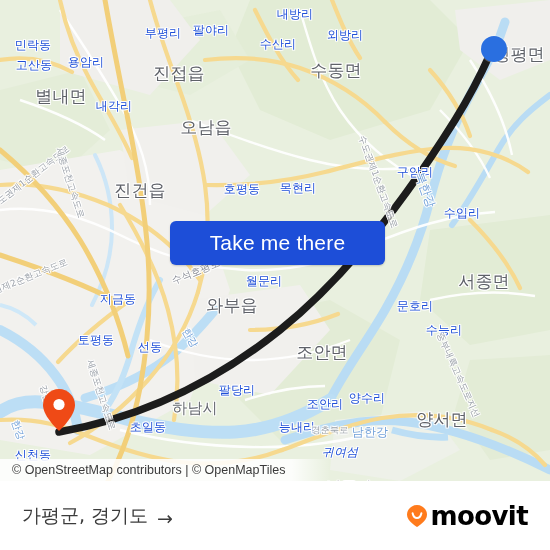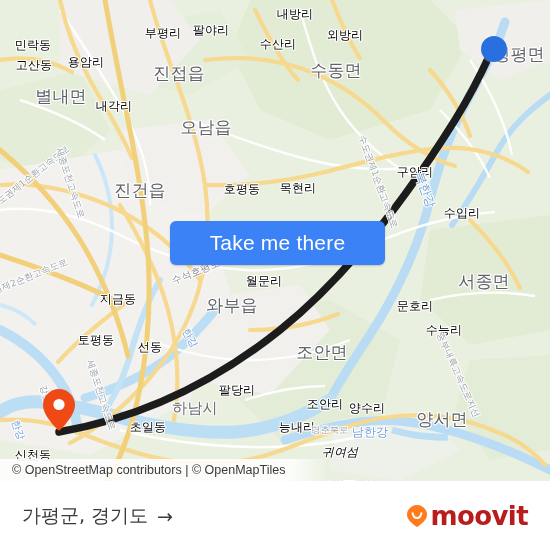--- a/index.html
+++ b/index.html
@@ -29,21 +29,21 @@
     text-shadow:
       1px 0 0 rgba(255,255,255,.85), -1px 0 0 rgba(255,255,255,.85),
       0 1px 0 rgba(255,255,255,.85), 0 -1px 0 rgba(255,255,255,.85),
       1px 1px 0 rgba(255,255,255,.85), -1px -1px 0 rgba(255,255,255,.85),
       1px -1px 0 rgba(255,255,255,.85), -1px 1px 0 rgba(255,255,255,.85);
     transform:translate(-50%,-50%);
     pointer-events:none;
     letter-spacing:.2px;
   }
   .lbl.sz-s{font-size:10px;color:#8d9099;}
-  .lbl.sz-m{font-size:12px;color:#000000;}
+  .lbl.sz-m{font-size:12px;color:#1d4ed8;}
   .lbl.sz-l{font-size:15px;color:#65686f;}
   .lbl.sz-xl{font-size:17px;color:#5e6168;}
   .lbl.water{color:#6f9fd8;}
   .lbl.road{color:#9aa0a8;font-size:9px;}
 
   
   .marker-origin{
     position:absolute;width:26px;height:26px;border-radius:50%;
     background:#2a6fe0;
     transform:translate(-50%,-50%);
@@ -51,21 +51,21 @@
   }
   .marker-dest{
     position:absolute;
     transform:translate(-50%,-100%);
   }
 
   
   .cta{
     position:absolute;
     left:170px;top:221px;width:215px;height:44px;
-    background:#3b82f6;
+    background:#1d4ed8;
     border-radius:6px;
     border:none;
     color:#ffffff;
     font-size:21px;
     font-family:"Liberation Sans","DejaVu Sans",sans-serif;
     letter-spacing:.2px;
     cursor:pointer;
     display:flex;align-items:center;justify-content:center;
     box-shadow:0 1px 2px rgba(0,0,0,.18);
     padding:0;
@@ -86,29 +86,29 @@
 
   
   .footer{
     position:absolute;left:0;top:481px;width:550px;height:69px;
     background:#ffffff;
     display:flex;align-items:center;justify-content:space-between;
     padding:0 22px 0 22px;
     box-sizing:border-box;
   }
   .trip{
-    display:flex;align-items:center;gap:9px;
+    display:flex;align-items:flex-end;gap:9px;
     font-size:19px;color:#3b3b3b;
     font-family:"DejaVu Sans","Liberation Sans",sans-serif;
     white-space:nowrap;
   }
   .trip .arrow{font-size:19px;color:#3b3b3b;}
   .brand{display:flex;align-items:center;gap:2px;}
   .brand-word{
-    font-size:26px;font-weight:bold;color:#b91c1c;letter-spacing:-0.6px;
+    font-size:26px;font-weight:bold;color:#000000;letter-spacing:-0.6px;
     font-family:"DejaVu Sans","Liberation Sans",sans-serif;
     line-height:1;
   }
 </style>
 </head>
 <body>
 
 <div id="app">
 
   <div class="map">
@@ -227,21 +227,21 @@
         <div class="lbl sz-s" style="left: 196px; top: 272px; transform: translate(-50%, -50%) rotate(-22deg);">수석호평로</div>
         <div class="lbl sz-xl" style="left: 232px; top: 305px;">와부읍</div>
         <div class="lbl sz-m" style="left: 118px; top: 299px;">지금동</div>
         <div class="lbl sz-m" style="left: 96px; top: 340px;">토평동</div>
         <div class="lbl sz-m" style="left: 150px; top: 347px;">선동</div>
         <div class="lbl sz-xl" style="left: 322px; top: 352px;">조안면</div>
         <div class="lbl sz-m" style="left: 237px; top: 390px;">팔당리</div>
         <div class="lbl sz-l" style="left: 195px; top: 408px;">하남시</div>
         <div class="lbl sz-m" style="left: 148px; top: 427px;">초일동</div>
         <div class="lbl sz-m" style="left: 325px; top: 404px;">조안리</div>
-        <div class="lbl sz-m" style="left: 367px; top: 408px;">양수리</div>
+        <div class="lbl sz-m" style="left: 367px; top: 398px;">양수리</div>
         <div class="lbl sz-m" style="left: 297px; top: 427px;">능내리</div>
         <div class="lbl sz-m" style="left: 340px; top: 452px; font-style: italic;">귀여섬</div>
         <div class="lbl sz-xl" style="left: 442px; top: 419px;">양서면</div>
         <div class="lbl sz-l" style="left: 349px; top: 487px;">남종면</div>
         <div class="lbl sz-m" style="left: 33px; top: 455px; text-align: right;">신천동</div>
         <div class="lbl sz-m water" style="left: 425px; top: 190px; transform: translate(-50%, -50%) rotate(70deg);">북한강</div>
         <div class="lbl sz-m water" style="left: 370px; top: 432px;">남한강</div>
         <div class="lbl sz-s water" style="left: 190px; top: 338px; transform: translate(-50%, -50%) rotate(60deg);">한강</div>
         <div class="lbl sz-s water" style="left: 18px; top: 430px; transform: translate(-50%, -50%) rotate(70deg);">한강</div>
         <div class="lbl road" style="left: 30px; top: 178px; transform: translate(-50%, -50%) rotate(-38deg);">수도권제1순환고속도로</div>

